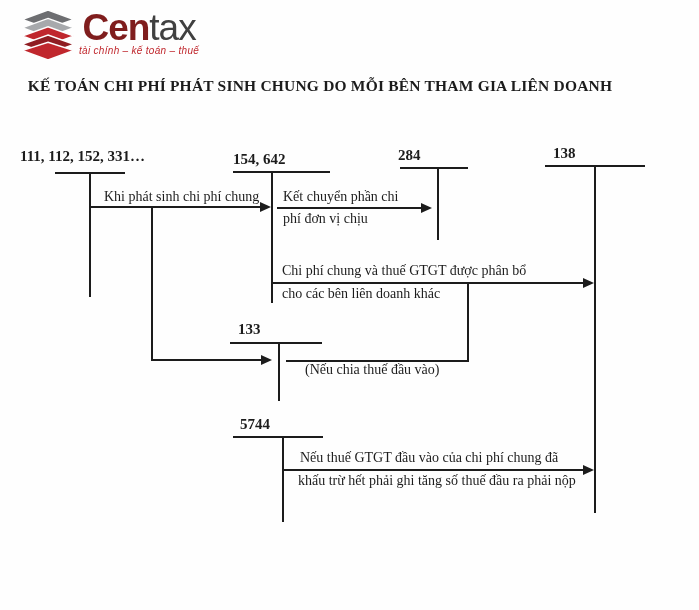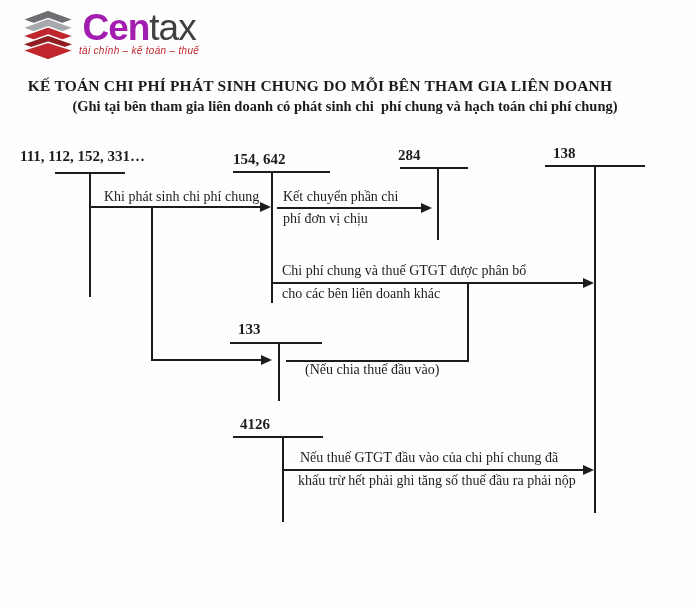--- a/index.html
+++ b/index.html
@@ -46,35 +46,34 @@
   <div class="logo">
     <svg class="logo-icon" viewBox="0 0 54 52">
       <polygon points="27,2 52,11 27,20 2,11" fill="#6d6e71" stroke="#fefefe" stroke-width="1.4"></polygon>
       <polygon points="27,10 52,19 27,28 2,19" fill="#a7a9ac" stroke="#fefefe" stroke-width="1.4"></polygon>
       <polygon points="27,18 52,27 27,36 2,27" fill="#c0272d" stroke="#fefefe" stroke-width="1.4"></polygon>
       <polygon points="27,26 52,35 27,44 2,35" fill="#8f1d22" stroke="#fefefe" stroke-width="1.4"></polygon>
       <polygon points="27,33 52,41 27,50 2,41" fill="#c0272d" stroke="#fefefe" stroke-width="1.4"></polygon>
     </svg>
     <div class="logo-text">
       <div class="brand">
-        <span class="p1" style="color:#a21caf">Cen</span><span class="p2" style="color:#404040">tax</span>
+        <span class="p1" style="color:#7f1d1d">Cen</span><span class="p2" style="color:#404040">tax</span>
       </div>
       <div class="tagline" style="color:#c0272d">tài chính – kế toán – thuế</div>
     </div>
   </div>
 
   <div class="t-line heading">KẾ TOÁN CHI PHÍ PHÁT SINH CHUNG DO MỖI BÊN THAM GIA LIÊN DOANH</div>
-  <div class="t-line subheading">(Ghi tại bên tham gia liên doanh có phát sinh chi  phí chung và hạch toán chi phí chung)</div>
 
   <div class="acct" style="left:20px;top:148px;">111, 112, 152, 331…</div>
   <div class="acct centered" style="left:233px;top:151px;width:97px;">154, 642</div>
   <div class="acct centered" style="left:398px;top:147px;width:80px;">284</div>
   <div class="acct centered" style="left:553px;top:145px;width:88px;">138</div>
   <div class="acct centered" style="left:238px;top:321px;width:80px;">133</div>
-  <div class="acct centered" style="left:240px;top:416px;width:86px;">4126</div>
+  <div class="acct centered" style="left:240px;top:416px;width:86px;">5744</div>
 
   <div class="flow-label" style="left:104px;top:189px;">Khi phát sinh chi phí chung</div>
   <div class="flow-label" style="left:283px;top:189px;">Kết chuyển phần chi</div>
   <div class="flow-label" style="left:283px;top:211px;">phí đơn vị chịu</div>
   <div class="flow-label" style="left:282px;top:286px;">cho các bên liên doanh khác</div>
   <div class="flow-label" style="left:282px;top:263px;">Chi phí chung và thuế GTGT được phân bổ</div>
   <div class="flow-label" style="left:305px;top:362px;">(Nếu chia thuế đầu vào)</div>
   <div class="flow-label" style="left:300px;top:450px;">Nếu thuế GTGT đầu vào của chi phí chung đã</div>
   <div class="flow-label" style="left:298px;top:473px;">khấu trừ hết phải ghi tăng số thuế đầu ra phải nộp</div>
 

